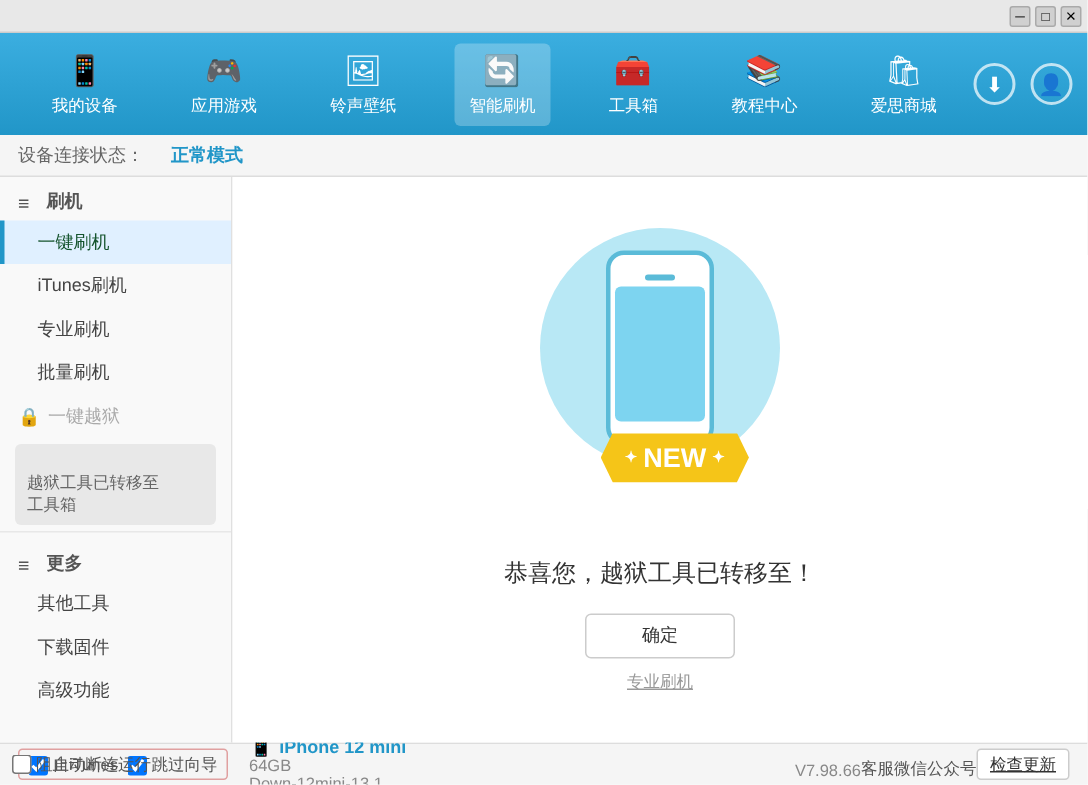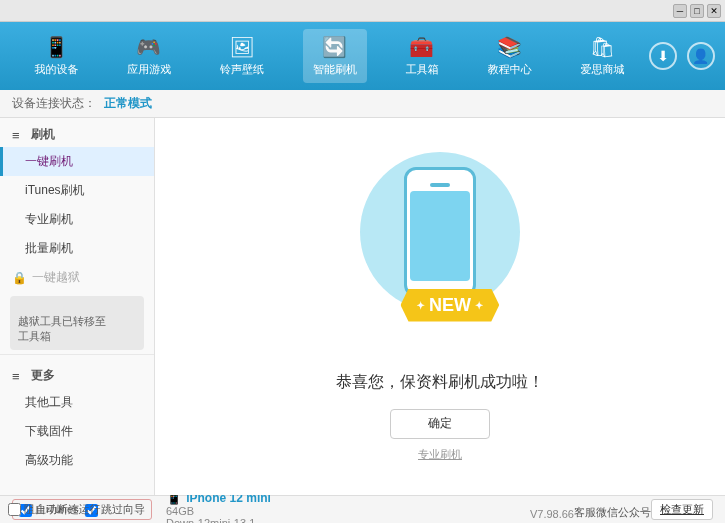--- a/index.html
+++ b/index.html
@@ -99,21 +99,21 @@
       height: 28px;
       background: #f5f5f5;
       border-bottom: 1px solid #ddd;
       display: flex;
       align-items: center;
       padding: 0 12px;
       font-size: 12px;
       color: #333;
     }
     .status-label { color: #666; }
-    .status-value { color: #2196c8; font-weight: bold; margin-left: 8px; }
+    .status-value { color: #2196c8; font-weight: bold; margin-left: 18px; }
 
     
     .main-layout {
       display: flex;
       height: calc(523px - 22px - 68px - 28px - 28px);
     }
 
     
     .sidebar {
       width: 155px;
@@ -138,21 +138,21 @@
     .sidebar-item {
       padding: 6px 12px 6px 22px;
       font-size: 12px;
       color: #444;
       cursor: pointer;
       border-left: 3px solid transparent;
     }
     .sidebar-item.active {
       background: #e0f0ff;
       border-left: 3px solid #2196c8;
-      color: #701a75;
+      color: #14532d;
     }
     .sidebar-divider {
       height: 1px;
       background: #e8e8e8;
       margin: 4px 0;
     }
     .sidebar-gray-box {
       margin: 4px 10px;
       background: #e8e8e8;
       border-radius: 4px;
@@ -457,21 +457,21 @@
         <div class="phone-screen"></div>
       </div>
 
       <div class="new-badge">
         <span class="star-left">✦</span>
         <span>NEW</span>
         <span class="star-right">✦</span>
       </div>
     </div>
 
-    <div class="success-text">恭喜您，保资料刷机成功啦！</div>
+    <div class="success-text">恭喜您，越狱工具已转移至！</div>
 
     <button class="confirm-btn">确定</button>
     <span class="back-link">专业刷机</span>
   </div>
 
 </div>
 
 <div class="bottom-bar">
   <div class="bottom-left">
     <div style="display:flex; align-items:center; gap:6px; border:1px solid #e0a0a0; padding:2px 6px; border-radius:3px;">

